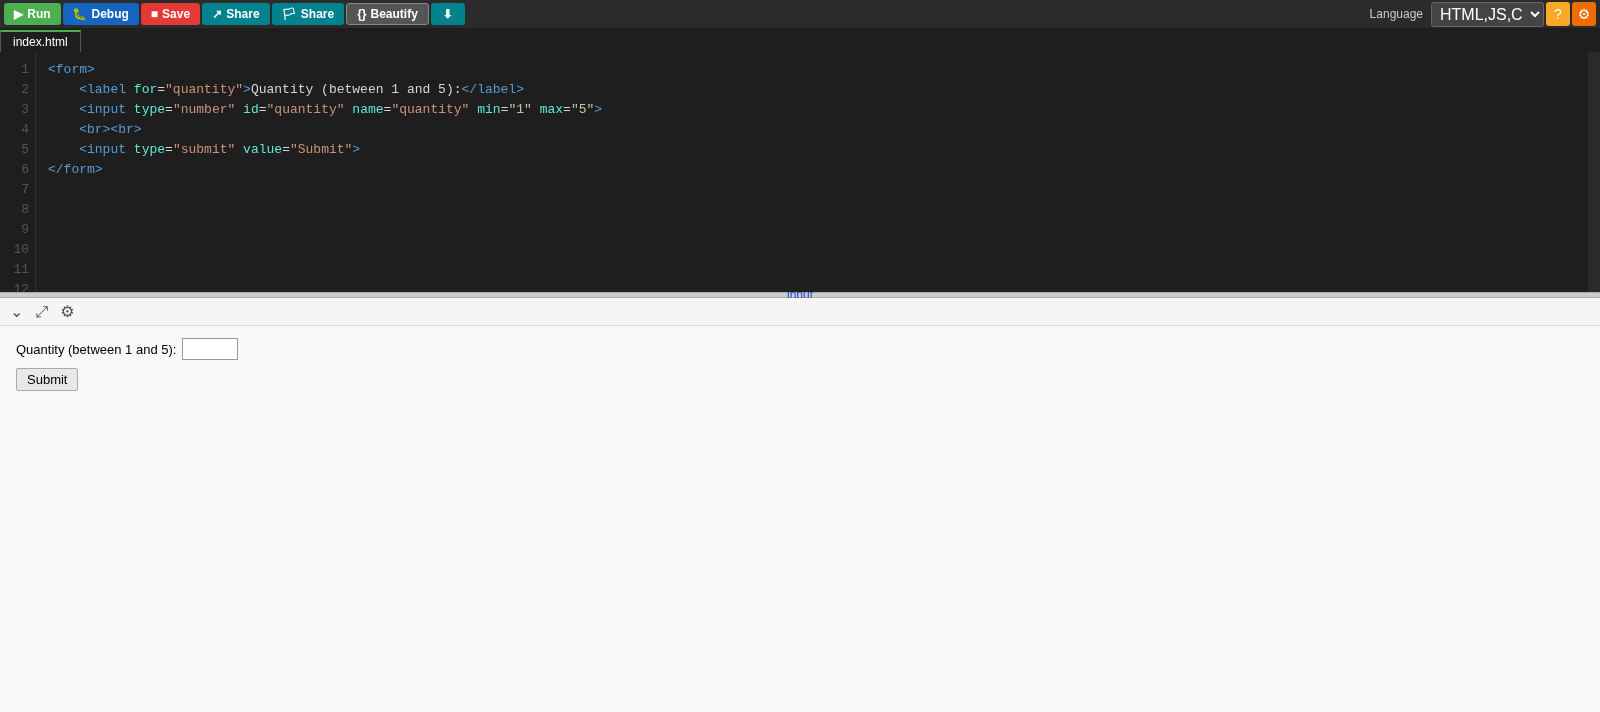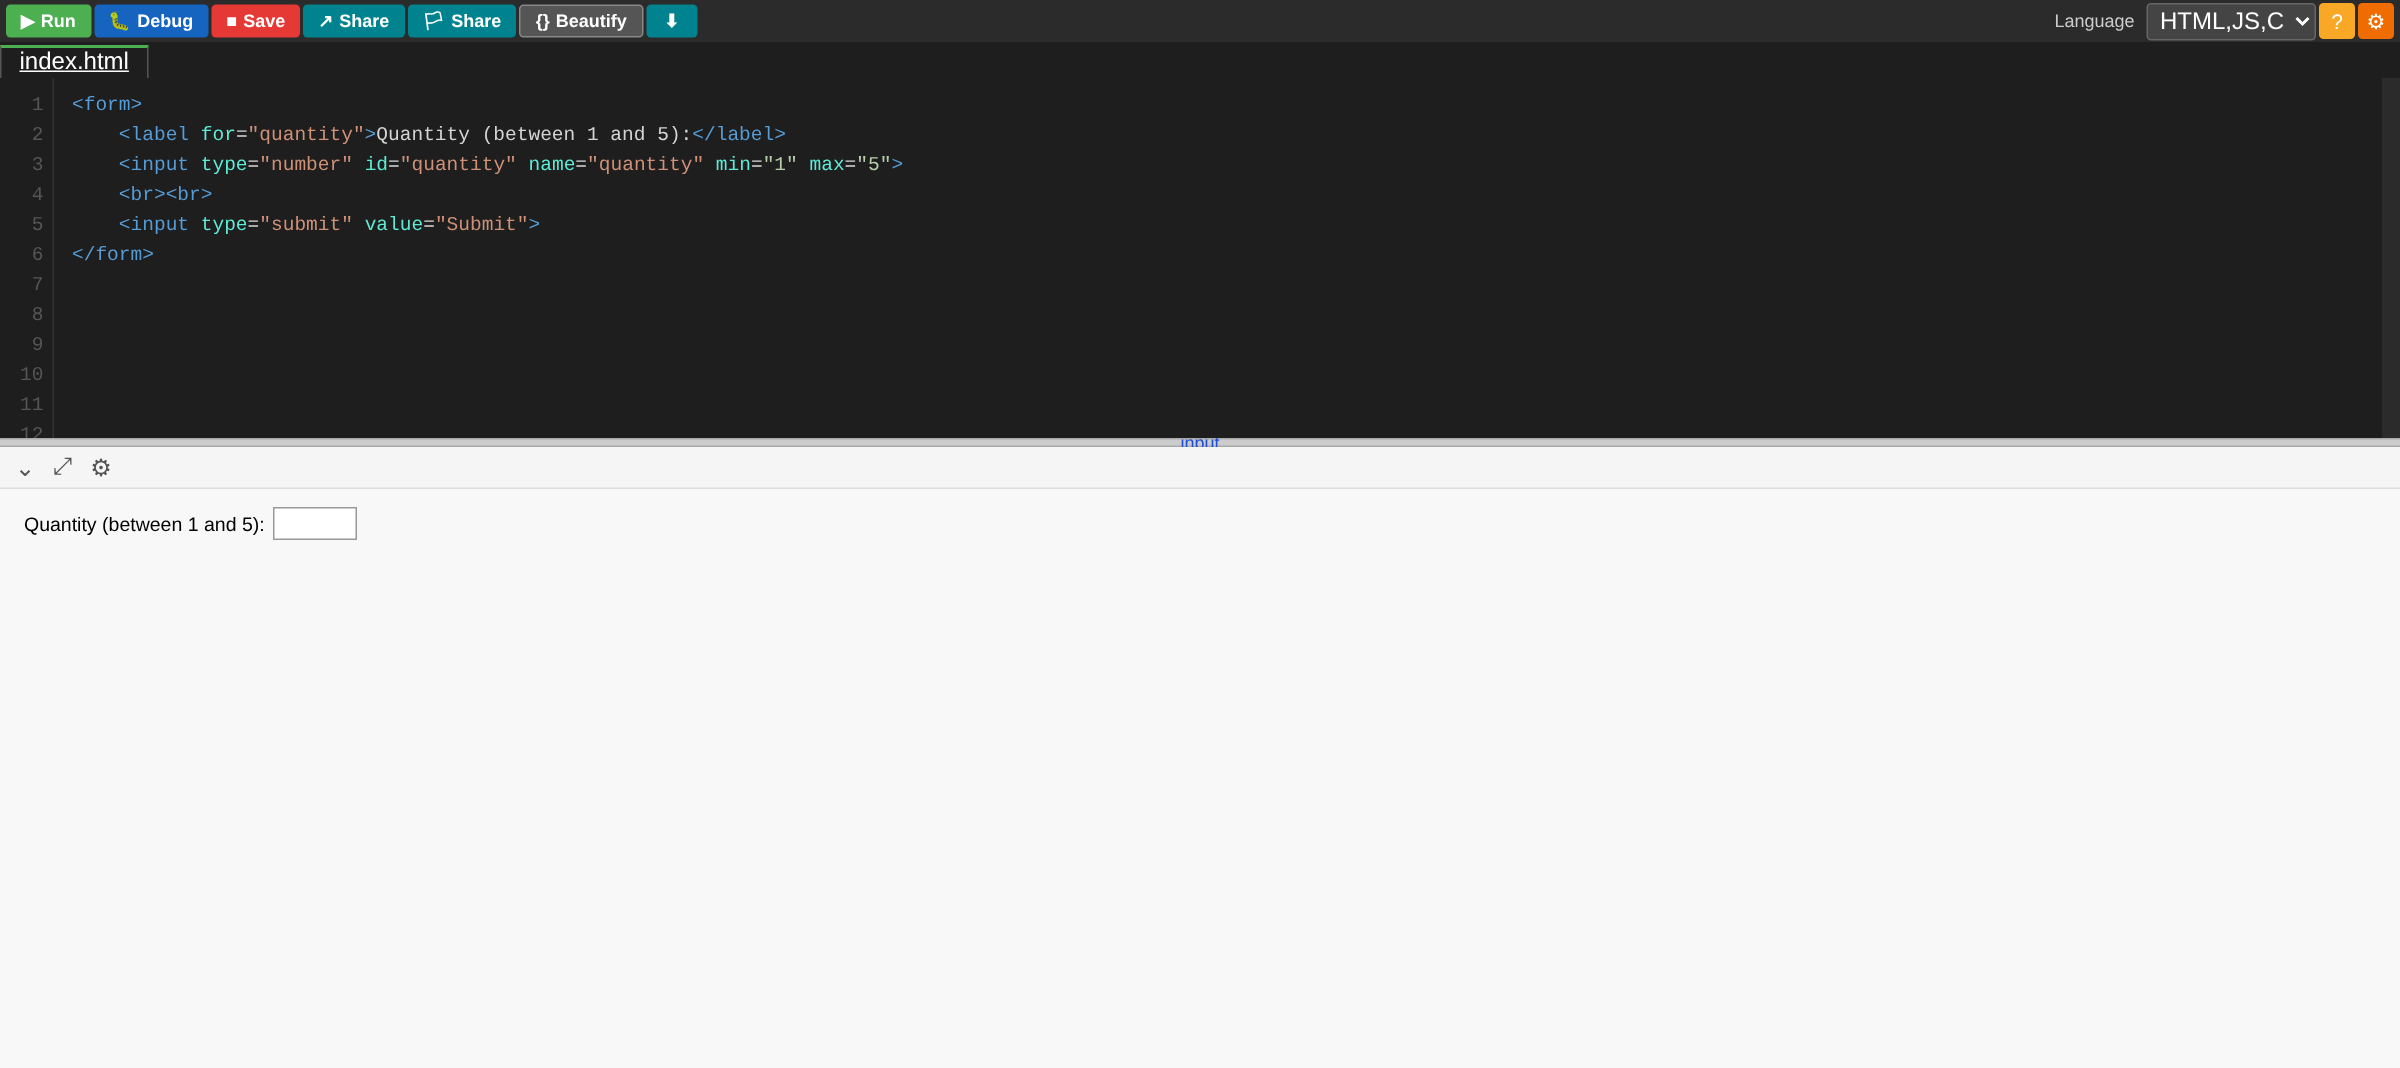--- a/index.html
+++ b/index.html
@@ -68,29 +68,28 @@
     #tab-bar {
       background: #1e1e1e;
       height: 24px;
       display: flex;
       align-items: flex-end;
     }
     .tab {
       background: #2b2b2b;
       color: #ccc;
       padding: 3px 12px;
-      font-size: 16px;
+      font-size: 12px;
       border-top: 1px solid #555;
       border-right: 1px solid #555;
       border-left: 1px solid #555;
       cursor: pointer;
       height: 22px;
       display: flex;
       align-items: center;
-      text-decoration: underline;
     }
     .tab.active {
       background: #1e1e1e;
       color: #fff;
       border-top: 2px solid #4caf50;
     }
 
     
     #editor-area {
       background: #1e1e1e;
@@ -297,15 +296,18 @@
     <button class="preview-icon-btn">
       <span>⚙</span>
     </button>
   </div>
   <div id="preview-area">
     <div id="preview-form">
       <div class="quantity-row">
         <label>Quantity (between 1 and 5):</label>
         <input type="number" class="quantity-input" min="1" max="5" style="">
       </div>
+      <div>
+        <button class="submit-btn">Submit</button>
+      </div>
     </div>
   </div>
 </div>
 
 </body></html>

